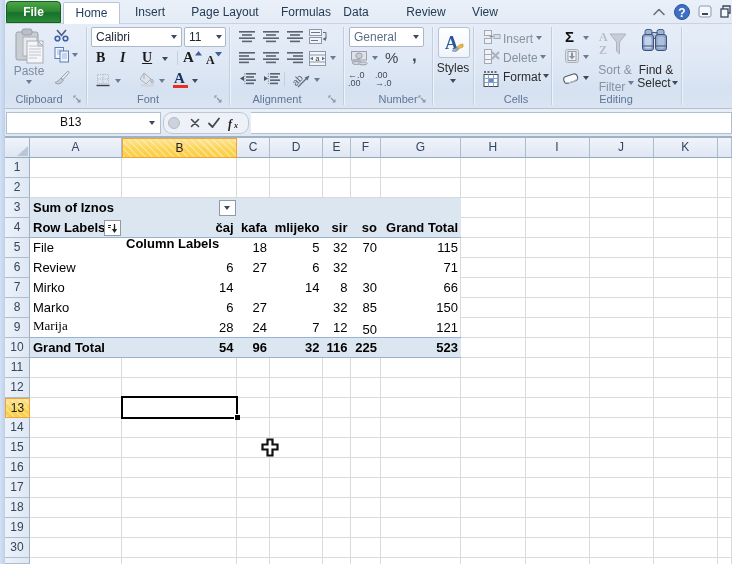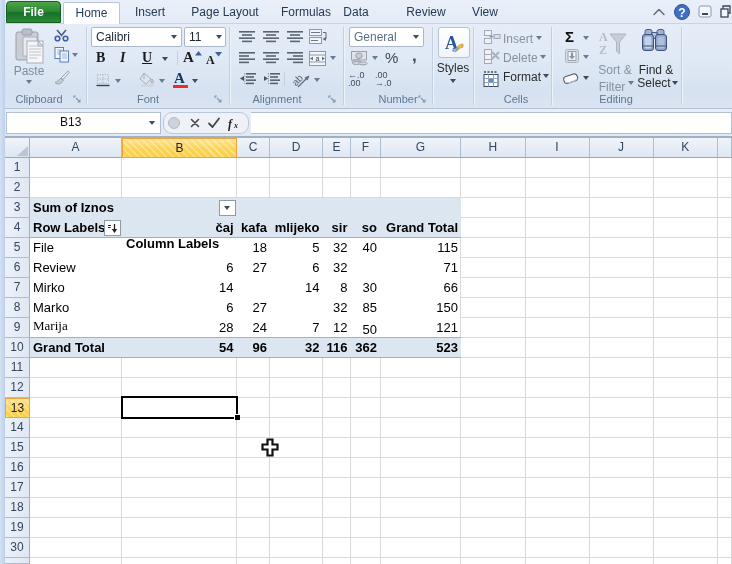--- a/index.html
+++ b/index.html
@@ -451,21 +451,21 @@
 <div class="cell rt b" style="left:123.5px;top:218px;width:110px;">čaj</div>
 <div class="cell rt b" style="left:157px;top:218px;width:110px;">kafa</div>
 <div class="cell rt b" style="left:209.5px;top:218px;width:110px;">mlijeko</div>
 <div class="cell rt b" style="left:237.5px;top:218px;width:110px;">sir</div>
 <div class="cell rt b" style="left:267px;top:218px;width:110px;">so</div>
 <div class="cell rt b" style="left:348px;top:218px;width:110px;">Grand Total</div>
 <div class="cell" style="left:33px;top:238px;">File</div>
 <div class="cell rt" style="left:157px;top:238px;width:110px;">18</div>
 <div class="cell rt" style="left:209.5px;top:238px;width:110px;">5</div>
 <div class="cell rt" style="left:237.5px;top:238px;width:110px;">32</div>
-<div class="cell rt" style="left:267px;top:238px;width:110px;">40</div>
+<div class="cell rt" style="left:267px;top:238px;width:110px;">70</div>
 <div class="cell rt" style="left:348px;top:238px;width:110px;">115</div>
 <div class="cell" style="left:33px;top:258px;">Review</div>
 <div class="cell rt" style="left:123.5px;top:258px;width:110px;">6</div>
 <div class="cell rt" style="left:157px;top:258px;width:110px;">27</div>
 <div class="cell rt" style="left:209.5px;top:258px;width:110px;">6</div>
 <div class="cell rt" style="left:237.5px;top:258px;width:110px;">32</div>
 <div class="cell rt" style="left:348px;top:258px;width:110px;">71</div>
 <div class="cell" style="left:33px;top:278px;">Mirko</div>
 <div class="cell rt" style="left:123.5px;top:278px;width:110px;">14</div>
 <div class="cell rt" style="left:209.5px;top:278px;width:110px;">14</div>
@@ -483,21 +483,21 @@
 <div class="cell rt" style="left:157px;top:318px;width:110px;">24</div>
 <div class="cell rt" style="left:209.5px;top:318px;width:110px;">7</div>
 <div class="cell rt" style="left:237.5px;top:318px;width:110px;">12</div>
 <div class="cell rt" style="left:267px;top:320px;width:110px;">50</div>
 <div class="cell rt" style="left:348px;top:318px;width:110px;">121</div>
 <div class="cell b" style="left:33px;top:338px;">Grand Total</div>
 <div class="cell rt b" style="left:123.5px;top:338px;width:110px;">54</div>
 <div class="cell rt b" style="left:157px;top:338px;width:110px;">96</div>
 <div class="cell rt b" style="left:209.5px;top:338px;width:110px;">32</div>
 <div class="cell rt b" style="left:237.5px;top:338px;width:110px;">116</div>
-<div class="cell rt b" style="left:267px;top:338px;width:110px;">362</div>
+<div class="cell rt b" style="left:267px;top:338px;width:110px;">225</div>
 <div class="cell rt b" style="left:348px;top:338px;width:110px;">523</div>
 <div class="abs" style="left:121px;top:396px;width:117px;height:23px;border:2px solid #000;"></div>
 <div class="abs" style="left:234px;top:414px;width:2px;height:5px;background:#fff;"></div>
 <div class="abs" style="left:234px;top:414px;width:5px;height:2px;background:#fff;"></div>
 <div class="abs" style="left:235px;top:415px;width:5px;height:5px;background:#000;"></div>
 <svg class="ricon" style="left:261px;top:438px;" width="18" height="19" viewBox="0 0 18 19">
 <path d="M6.5 1.5 L11.5 1.5 L11.5 6.5 L16.5 6.5 L16.5 11.5 L11.5 11.5 L11.5 17.5 L6.5 17.5 L6.5 11.5 L1.5 11.5 L1.5 6.5 L6.5 6.5 Z" fill="#fff" stroke="#111" stroke-width="2.2"></path>
 </svg>
 
 </body></html>

